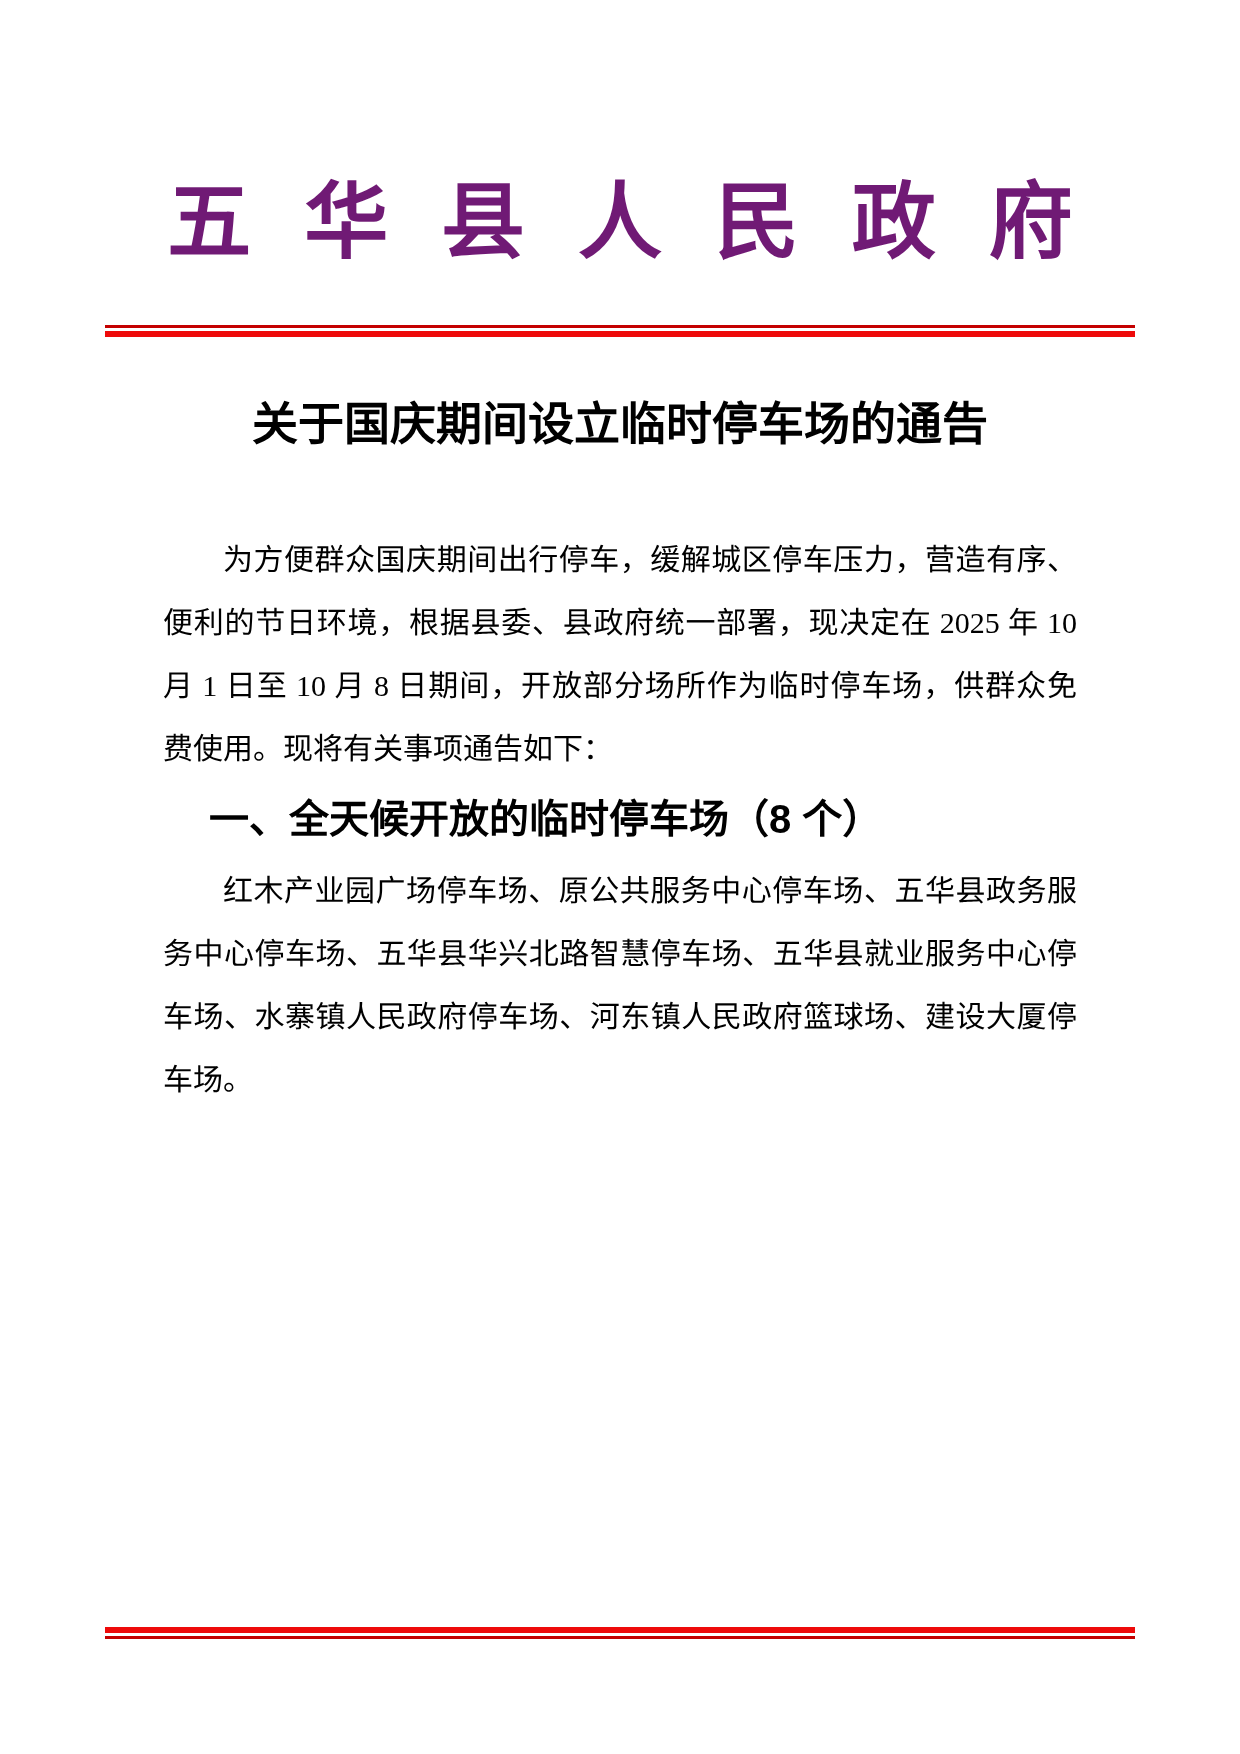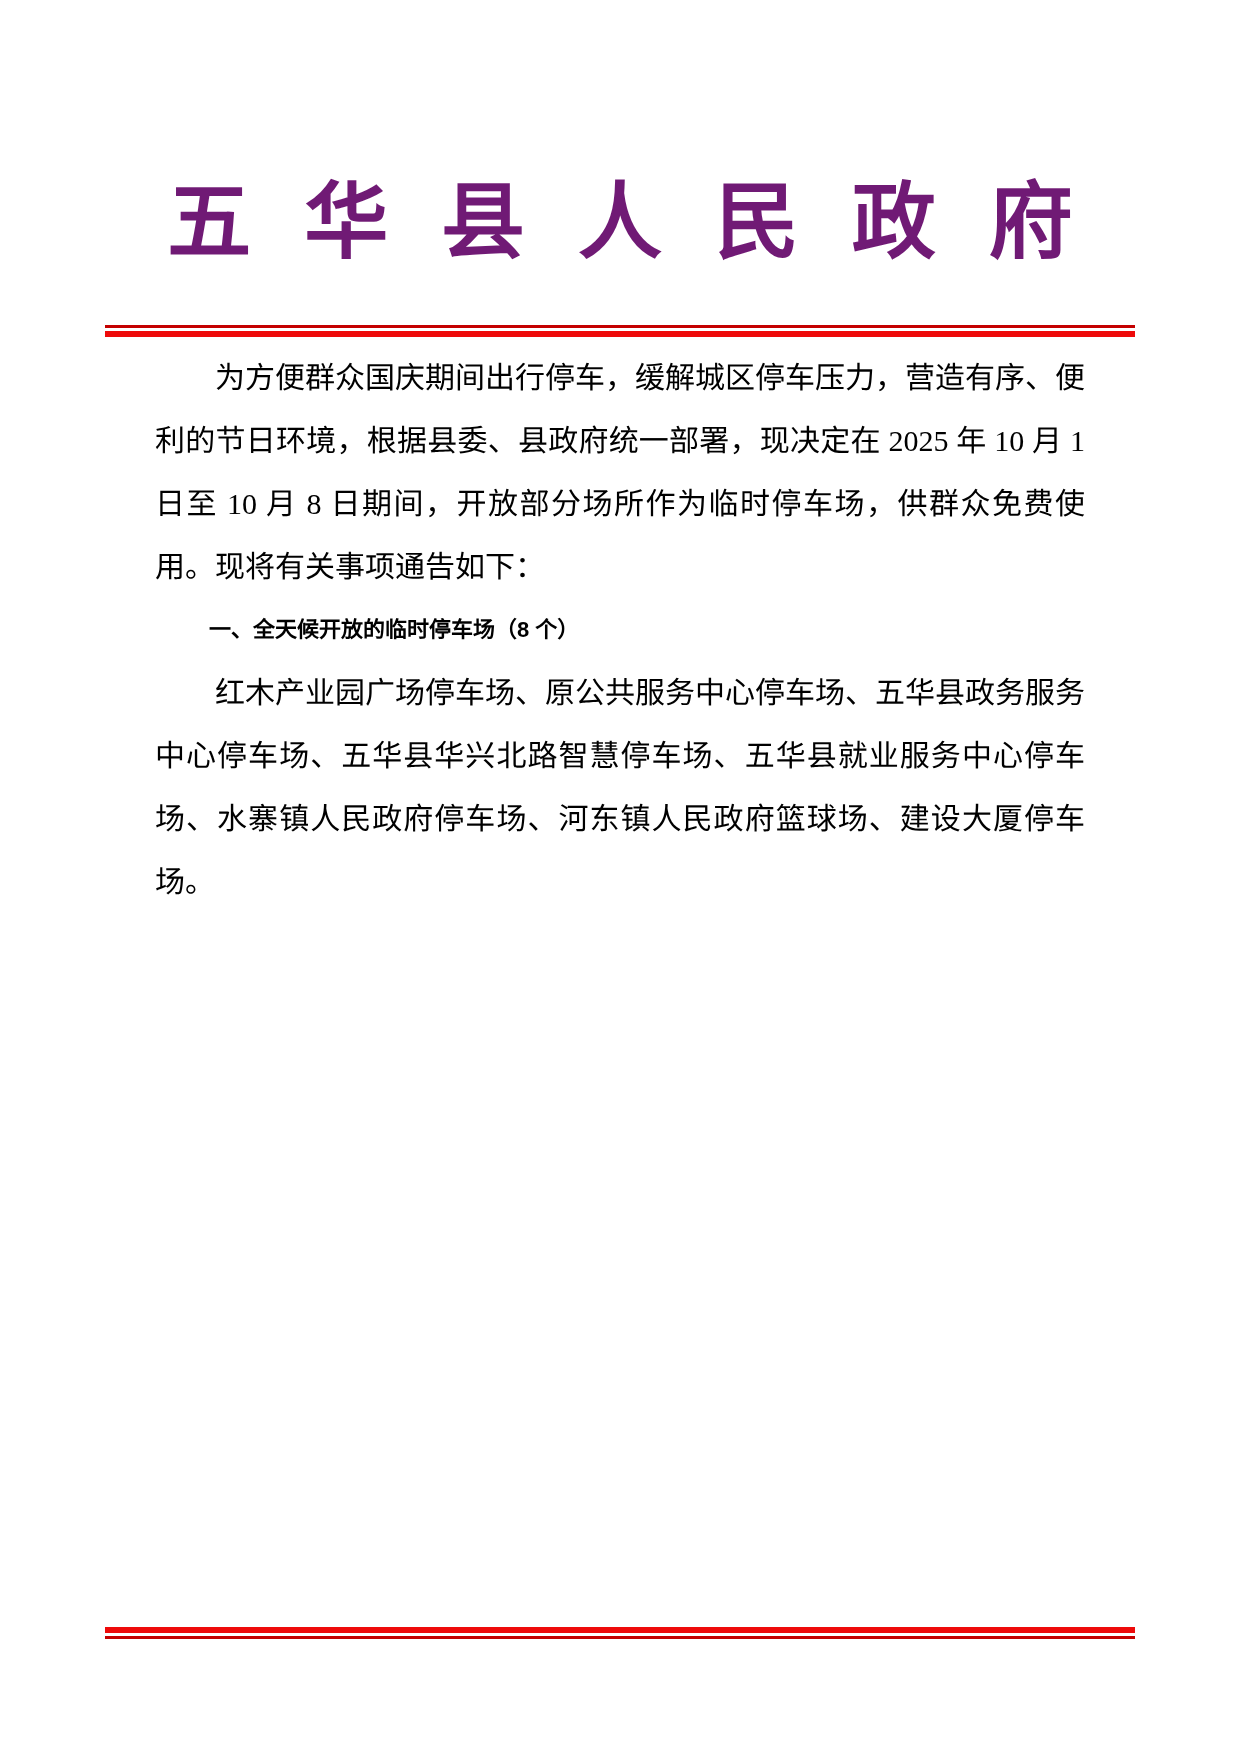--- a/index.html
+++ b/index.html
@@ -55,48 +55,49 @@
   }
   .doc-body {
     margin: 78px 155px 0 155px;
     width: 930px;
     font-size: 30px;
     line-height: 63px;
     text-align: justify;
     text-justify: inter-ideograph;
   }
   .para {
-    margin: 0;
+    margin: 8px;
     text-indent: 60px;
     font-family: "Liberation Serif", "DejaVu Serif", serif;
     font-weight: 400;
   }
   .sec-heading {
     margin: 0;
     text-indent: 54px;
     font-family: "Liberation Sans", "DejaVu Sans", sans-serif;
     font-weight: 700;
-    font-size: 22px;
+    font-size: 40px;
     line-height: 63px;
     text-align: left;
   }
 </style>
 </head>
 <body>
 
 <div class="page">
 
   <div class="letterhead">五华县人民政府</div>
 
   <div class="double-rule rule-top">
     <div class="rule-bar bar-thin"></div>
     <div class="rule-bar bar-gap"></div>
     <div class="rule-bar bar-thick"></div>
   </div>
 
+  <div class="doc-title">关于国庆期间设立临时停车场的通告</div>
 
   <div class="doc-body">
     <p class="para">为方便群众国庆期间出行停车，缓解城区停车压力，营造有序、便利的节日环境，根据县委、县政府统一部署，现决定在 2025 年 10 月 1 日至 10 月 8 日期间，开放部分场所作为临时停车场，供群众免费使用。现将有关事项通告如下：</p>
     <p class="sec-heading">一、全天候开放的临时停车场（8 个）</p>
     <p class="para">红木产业园广场停车场、原公共服务中心停车场、五华县政务服务中心停车场、五华县华兴北路智慧停车场、五华县就业服务中心停车场、水寨镇人民政府停车场、河东镇人民政府篮球场、建设大厦停车场。</p>
   </div>
 
   <div class="double-rule rule-bottom">
     <div class="rule-bar bar-thick"></div>
     <div class="rule-bar bar-gap"></div>

